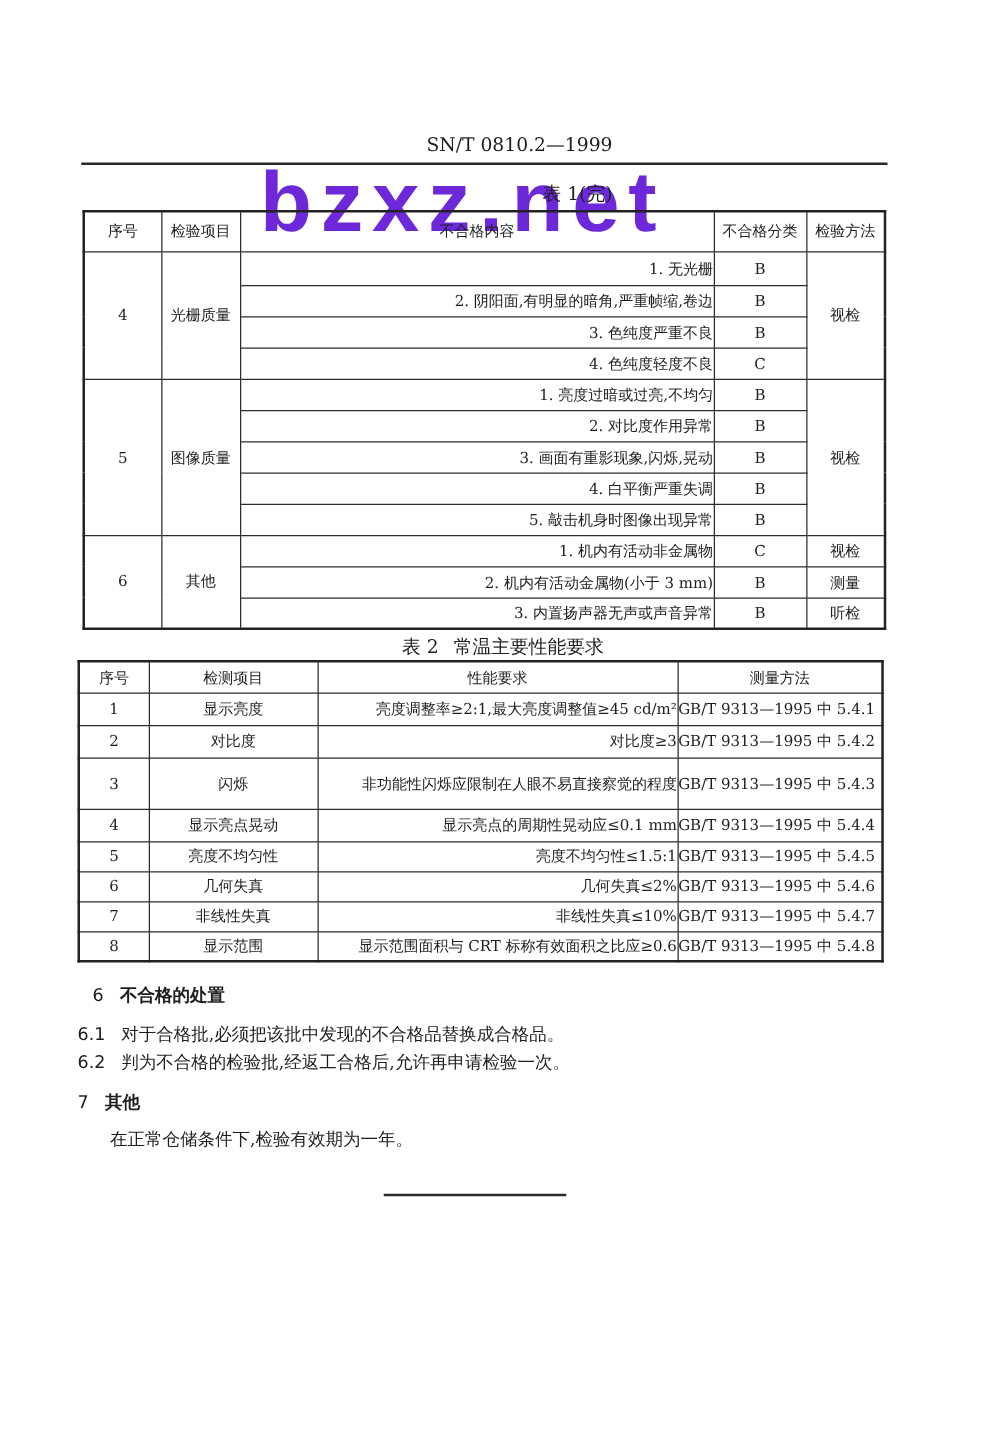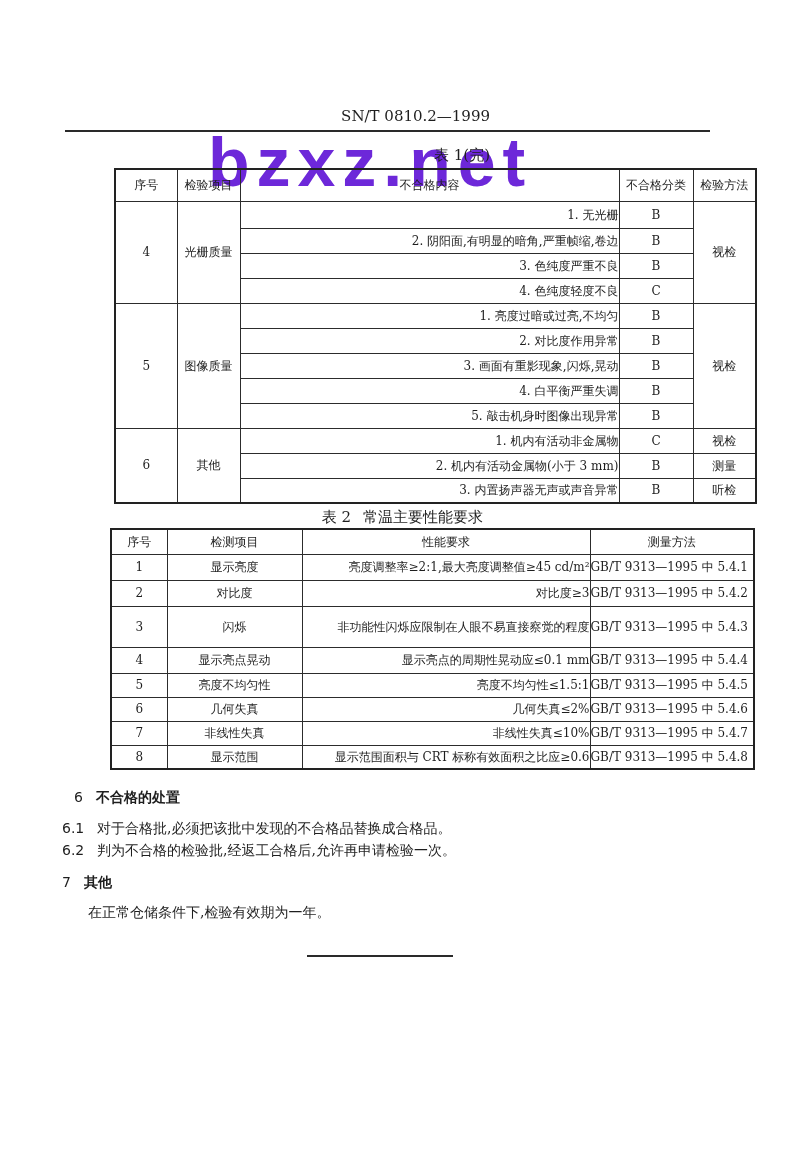--- a/index.html
+++ b/index.html
@@ -17,21 +17,21 @@
   .doc-number {
     left: 290px; top: 106px; width: 200px; text-align: right;
     font-size: 15px; line-height: 20px; z-index: 2;
   }
   .head-rule { left: 65px; top: 130px; width: 645px; height: 1.5px; background: #2a2a2a; }
   .caption { text-align: right; font-size: 15px; line-height: 20px; z-index: 2; }
   .cap1 { left: 290px; top: 145px; width: 200px; }
   .cap2 { left: 283px; top: 507px; width: 200px; white-space: nowrap; }
   .cap2 .gap { display: inline-block; width: 12px; }
 
-  table { position: absolute; border-collapse: collapse; table-layout: fixed; z-index: 2; background: transparent; margin-left: 48px; }
+  table { position: absolute; border-collapse: collapse; table-layout: fixed; z-index: 2; background: transparent; }
   td, th {
     border: 1px solid #2c2c2c; padding: 0; text-align: center; vertical-align: middle;
     font-weight: normal; font-size: 12px; line-height: 14px; white-space: nowrap; overflow: hidden;
   }
   table { border: 2px solid #222; }
   .t1 { left: 66px; top: 168px; width: 641px; }
   .t1 tr { height: 25px; }
   .t1 tr.hdr { height: 32px; }
   .t1 tr.r-first { height: 27px; }
   .t1 td.content { text-align: right; padding-left: 21px; }

